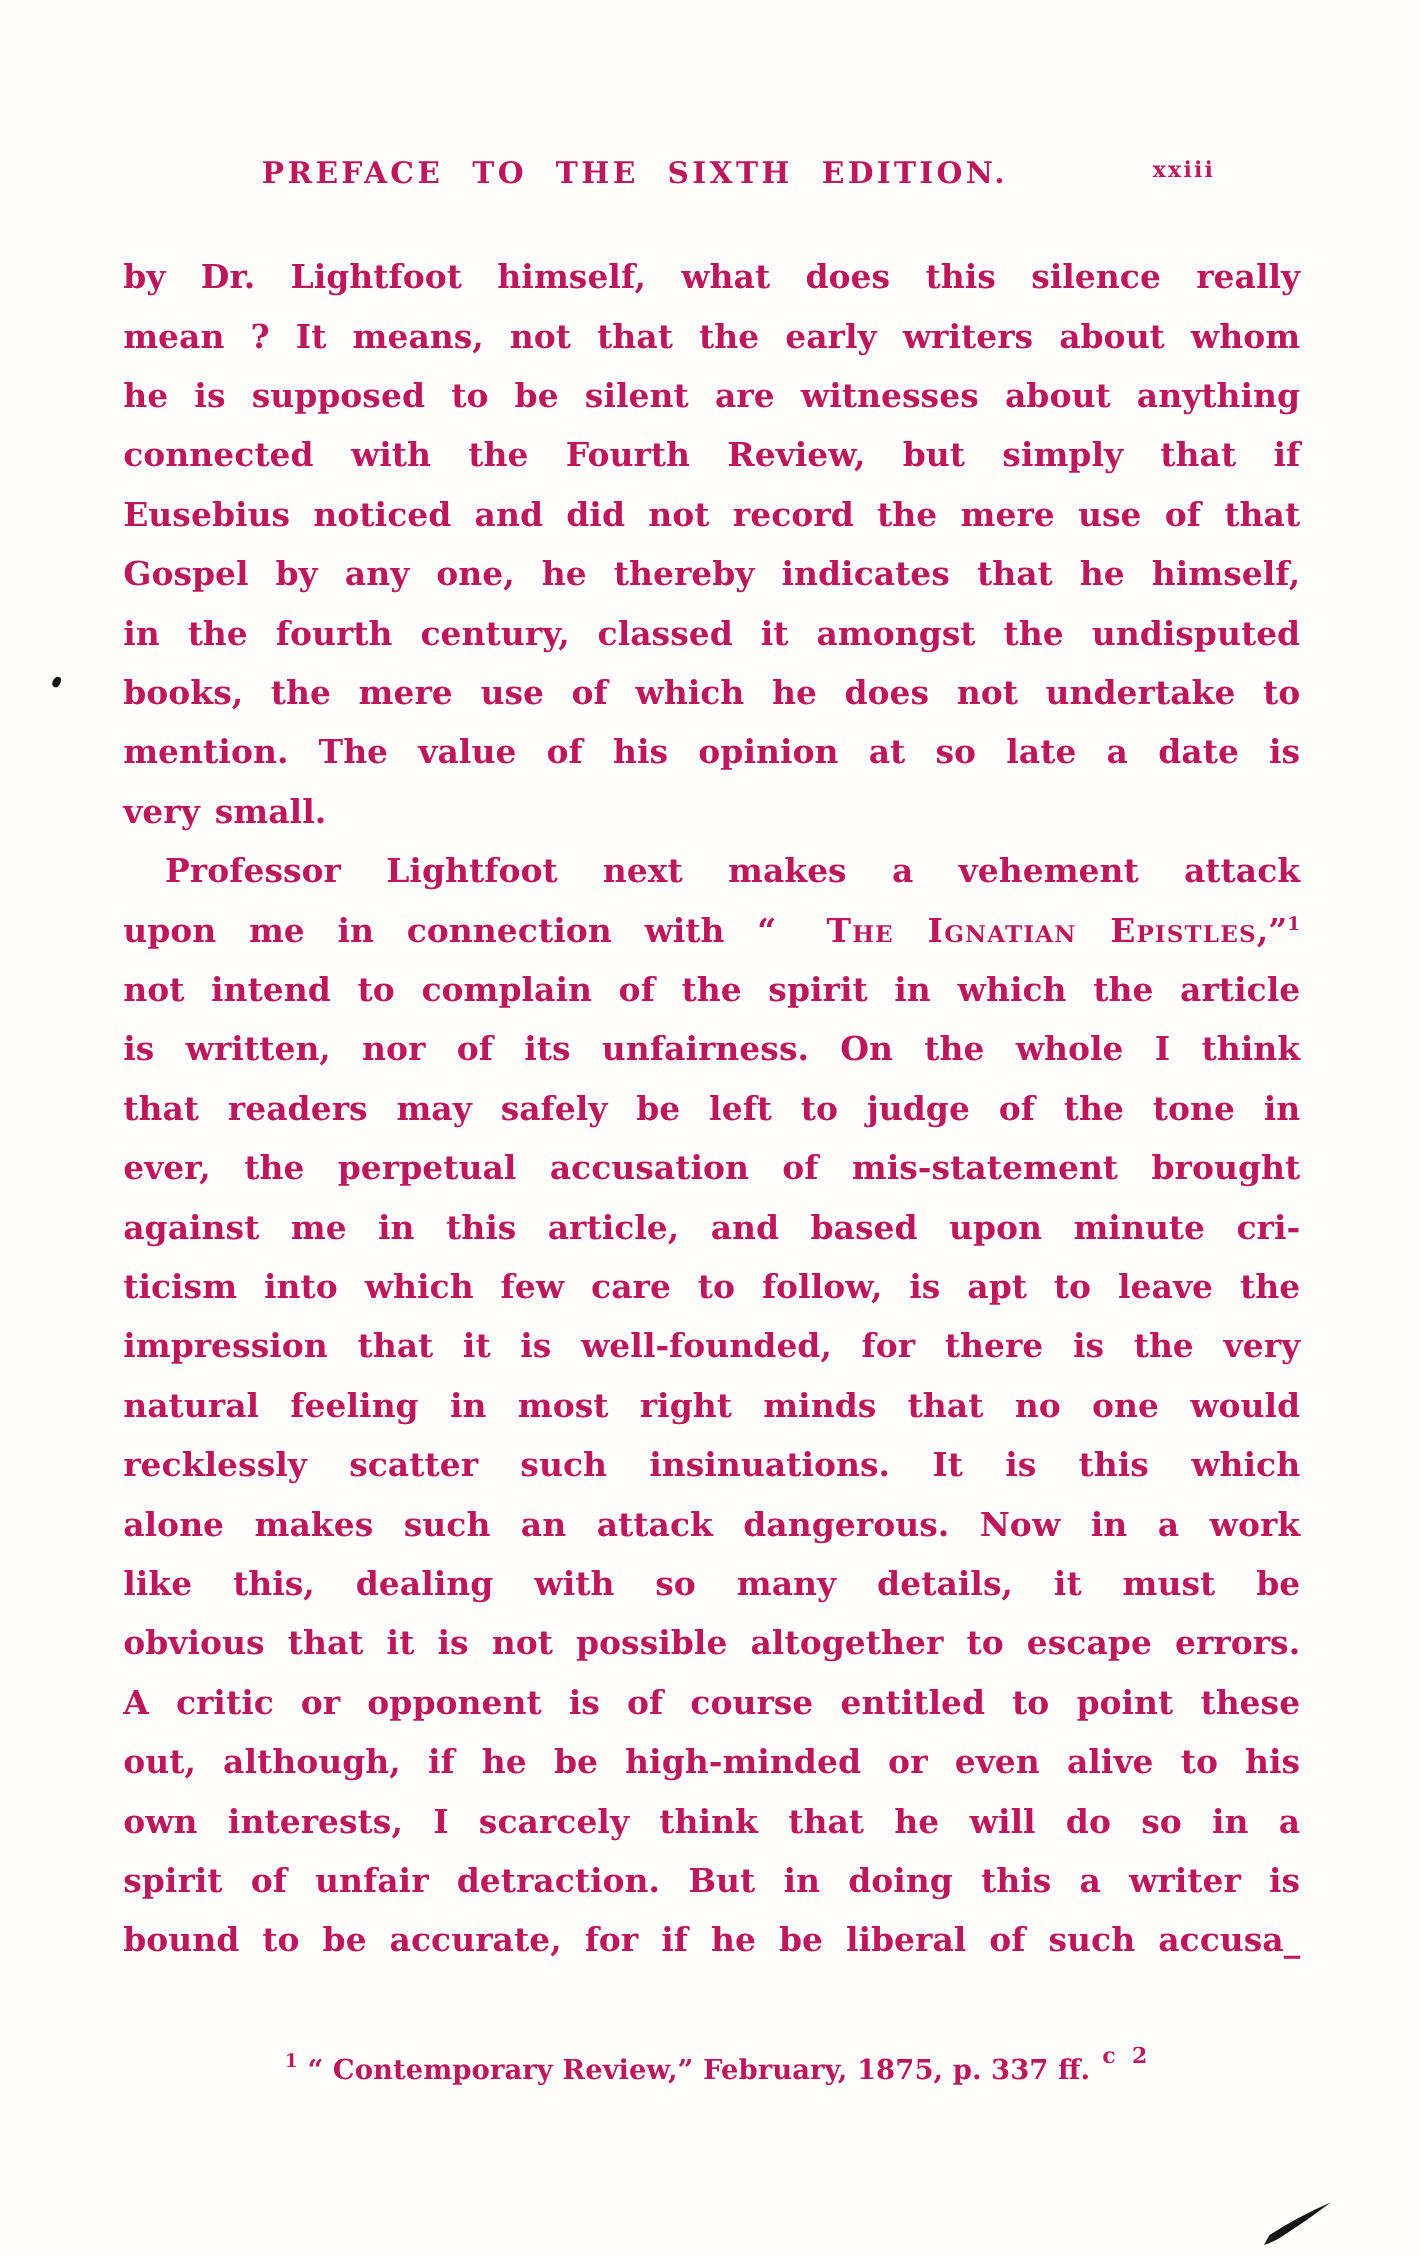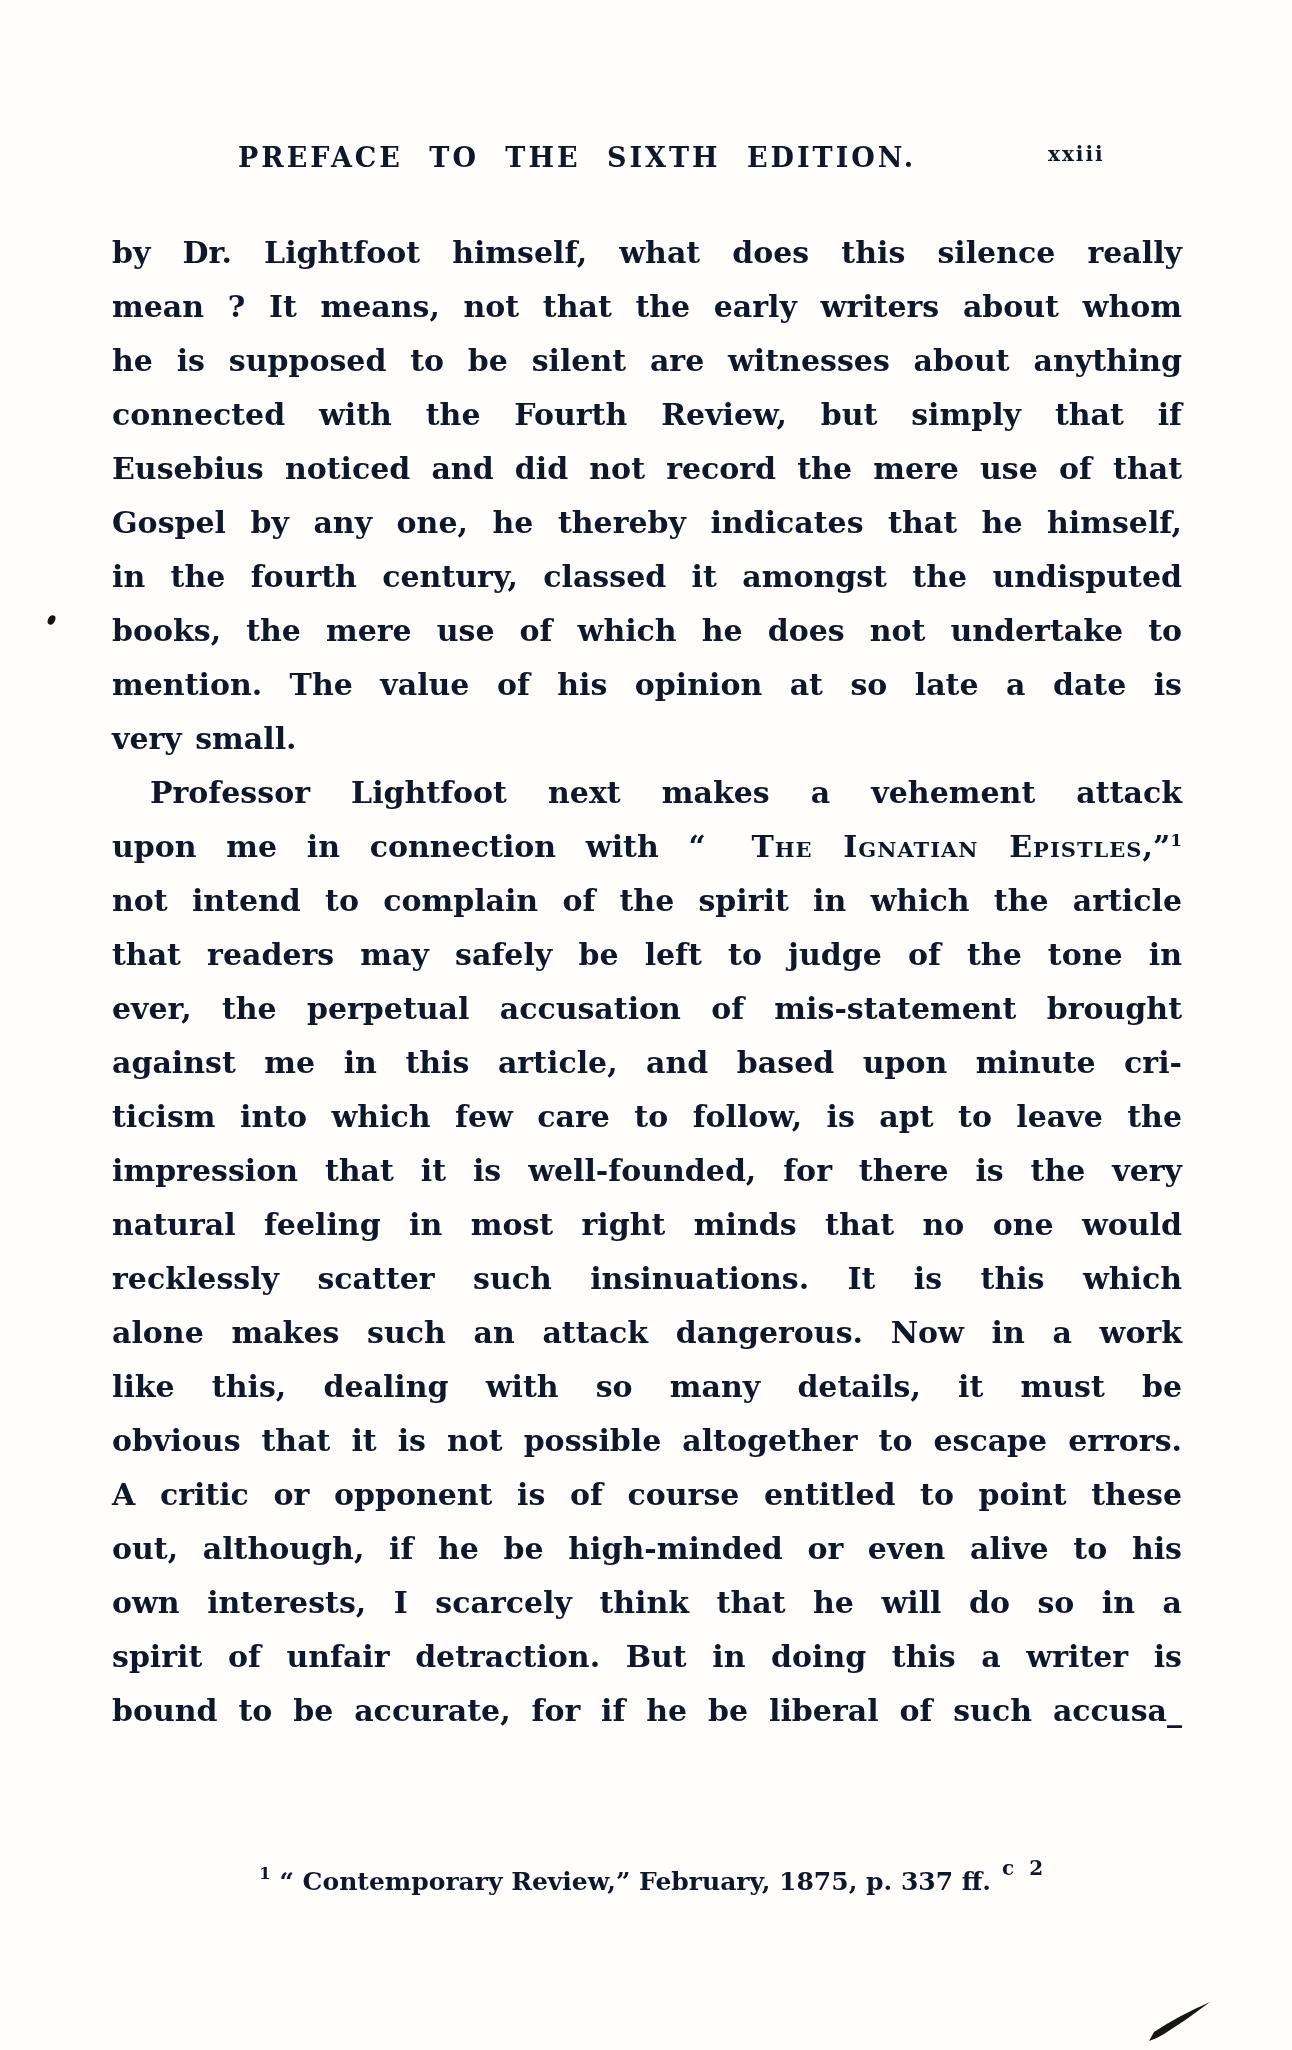--- a/index.html
+++ b/index.html
@@ -3,21 +3,21 @@
 <meta charset="utf-8">
 <style>
   html, body { margin: 0; padding: 0; background: #ffffff; }
   .page {
     position: relative;
     width: 1292px;
     height: 2050px;
     background: #fffefd;
     overflow: hidden;
     font-family: "DejaVu Serif", "Liberation Serif", serif;
-    color: #0f172a;
+    color: #be185d;
   }
   .running-header {
     position: absolute;
     top: 142px; left: 0; width: 1292px; height: 36px;
   }
   .header-title {
     position: absolute;
     left: 238px; top: 0;
     font-size: 27px;
     font-weight: bold;
@@ -111,20 +111,21 @@
         <div class="line">Gospel by any one, he thereby indicates that he himself,</div>
         <div class="line">in the fourth century, classed it amongst the undisputed</div>
         <div class="line">books, the mere use of which he does not undertake to</div>
         <div class="line">mention.  The value of his opinion at so late a date is</div>
       </div>
     <div class="line short">very small.</div>
     <div class="line indent">Professor Lightfoot next makes a vehement attack</div>
     <div class="line"><span>upon me in connection with “ </span><span class="smallcaps">The Ignatian Epistles</span><span>,”</span><sup>1</sup></div>
     <div>
         <div class="line">not intend to complain of the spirit in which the article</div>
+        <div class="line">is written, nor of its unfairness.  On the whole I think</div>
         <div class="line">that readers may safely be left to judge of the tone in</div>
         <div class="line">ever, the perpetual accusation of mis-statement brought</div>
         <div class="line">against me in this article, and based upon minute cri-</div>
         <div class="line">ticism into which few care to follow, is apt to leave the</div>
         <div class="line">impression that it is well-founded, for there is the very</div>
         <div class="line">natural feeling in most right minds that no one would</div>
         <div class="line">recklessly scatter such insinuations.  It is this which</div>
         <div class="line">alone makes such an attack dangerous.  Now in a work</div>
         <div class="line">like this, dealing with so many details, it must be</div>
         <div class="line">obvious that it is not possible altogether to escape errors.</div>

